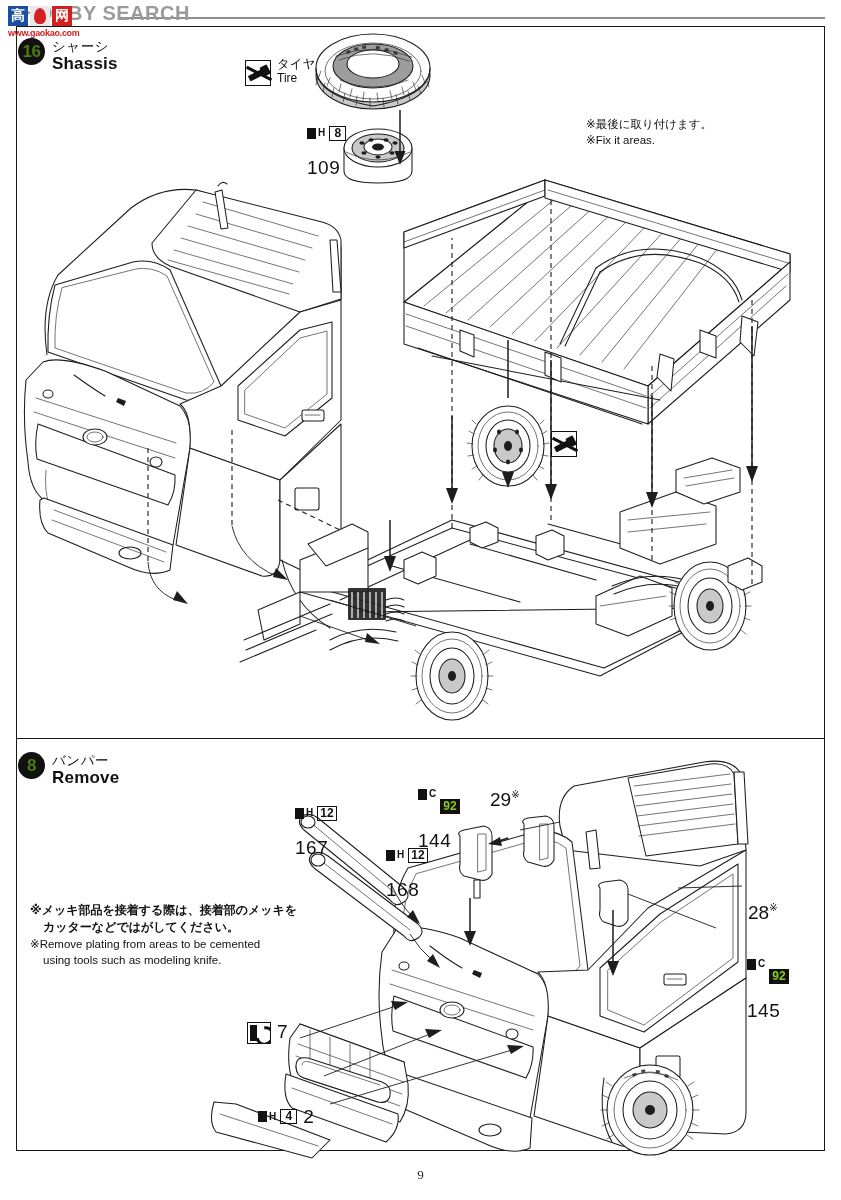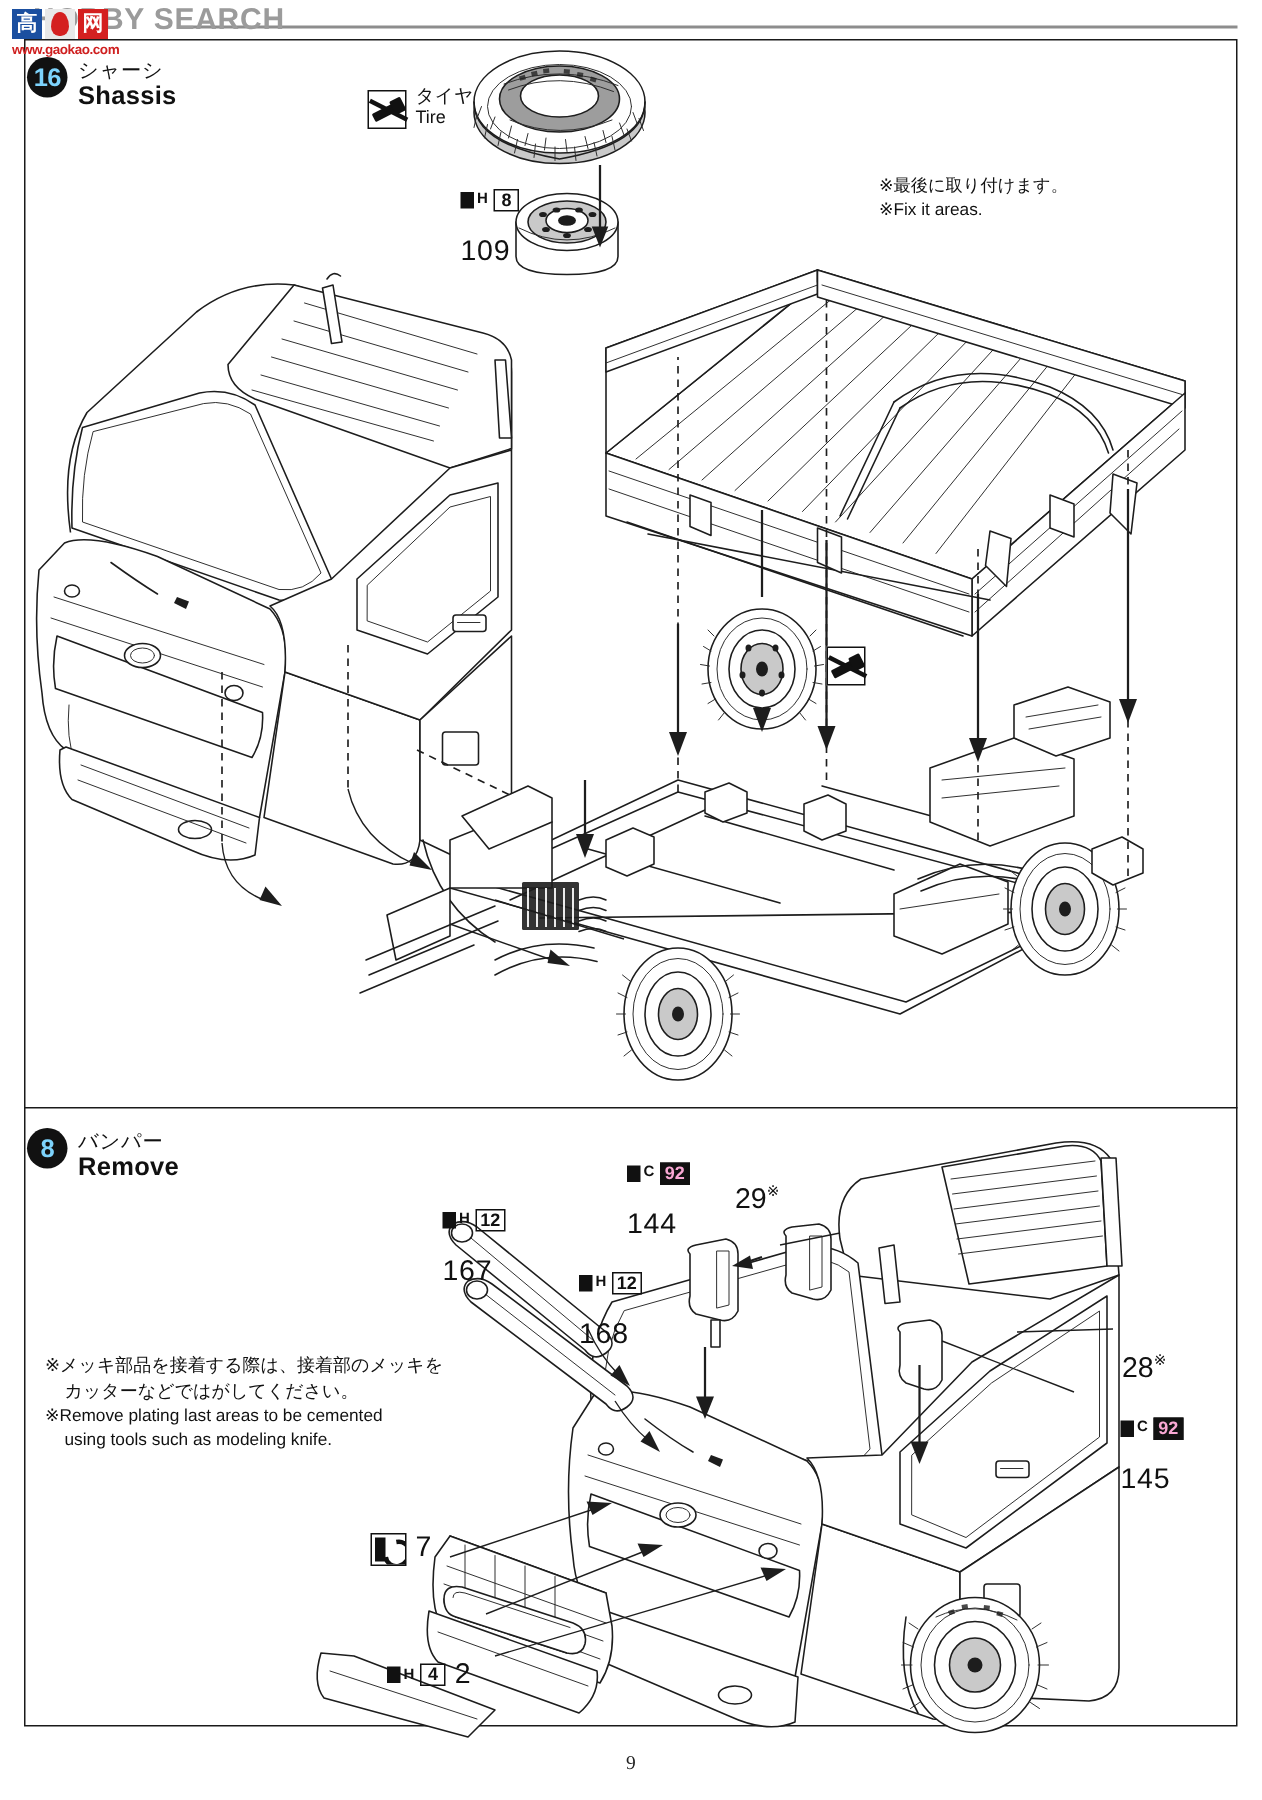--- a/index.html
+++ b/index.html
@@ -15,21 +15,21 @@
     position:absolute;left:16px;top:26px;width:809px;height:1125px;
     border:1.6px solid #1a1a1a;box-sizing:border-box;
   }
   .frame-divider{
     position:absolute;left:16px;top:738px;width:809px;height:0;
     border-top:1.6px solid #1a1a1a;
   }
   
   .step-head{position:absolute;display:flex;align-items:flex-start;gap:7px;}
   .step-num{
-    width:27px;height:27px;border-radius:50%;background:#111;color:#7dd3fc;
+    width:27px;height:27px;border-radius:50%;background:#111;color:#4d7c0f;
     font-weight:bold;font-size:17px;line-height:27px;text-align:center;
     letter-spacing:-0.5px;flex:0 0 auto;
   }
   .step-titles{line-height:1.12;padding-top:1px;}
   .step-jp{font-size:13.5px;letter-spacing:.5px;}
   .step-en{font-size:17px;font-weight:bold;letter-spacing:.2px;}
 
   
   #watermark{position:absolute;left:0;top:0;width:260px;height:46px;z-index:60;}
   .wm-text{
@@ -66,21 +66,21 @@
     margin-right:0px;
   }
   .pflag:after{
     content:"";position:absolute;right:-0px;top:0;border-left:4px solid transparent;
   }
   .pletter{font-size:10px;font-weight:bold;vertical-align:bottom;margin-right:2px;}
   .boxnum{
     display:inline-block;border:1.4px solid #111;padding:0 2px;font-size:12px;
     font-weight:bold;line-height:13px;min-width:11px;text-align:center;
   }
-  .boxnum.inv{background:#111;color:#f9a8d4;border-color:#111;}
+  .boxnum.inv{background:#111;color:#84cc16;border-color:#111;margin-top:24px;}
   .callout .num{font-size:19px;letter-spacing:.5px;margin-top:17px;}
   .plain-num{font-size:19px;}
   .kome{font-size:10px;vertical-align:top;}
 
   
   .nopaint{
     position:absolute;width:26px;height:26px;border:1.6px solid #111;
     box-sizing:border-box;background:#fff;
   }
   .nopaint .brush{
@@ -112,21 +112,21 @@
   }
 
   
   .note{position:absolute;line-height:1.35;}
   .note .jp{font-size:11.5px;}
   .note .en{font-size:11.5px;}
   .note-box{
     position:absolute;line-height:1.42;
   }
   .note-box .l{display:block;white-space:nowrap;}
-  .note-box .jp{font-size:12px;font-weight:normal;}
+  .note-box .jp{font-size:12px;font-weight:bold;}
   .note-box .en{font-size:11.5px;}
   .indent{padding-left:13px;}
 
   .pagenum{
     position:absolute;left:0;right:0;bottom:17px;text-align:center;
     font-size:13px;font-family:"Liberation Serif",serif;color:#222;
   }
 
   
   svg.art{position:absolute;left:0;top:0;overflow:visible;}
@@ -731,21 +731,21 @@
     <div class="blk"></div>
       <div class="cv"></div>
   </div>
   <div style="position:absolute;left:277px;top:1021px;font-size:19px;">
     <span>7</span>
   </div>
 
   <div class="note-box" style="left:30px;top:902px;">
     <span class="l jp">※メッキ部品を接着する際は、接着部のメッキを</span>
     <span class="l jp indent">カッターなどではがしてください。</span>
-    <span class="l en">※Remove plating last areas to be cemented</span>
+    <span class="l en">※Remove plating from areas to be cemented</span>
     <span class="l en indent">using tools such as modeling knife.</span>
   </div>
 
   <div class="pagenum">9</div>
 
   <div id="watermark">
     <div class="wm-rule"></div>
     <div class="wm-text">HOBBY SEARCH</div>
     <div class="wm-logo">
       <div class="wm-sq wm-blue">高</div>

